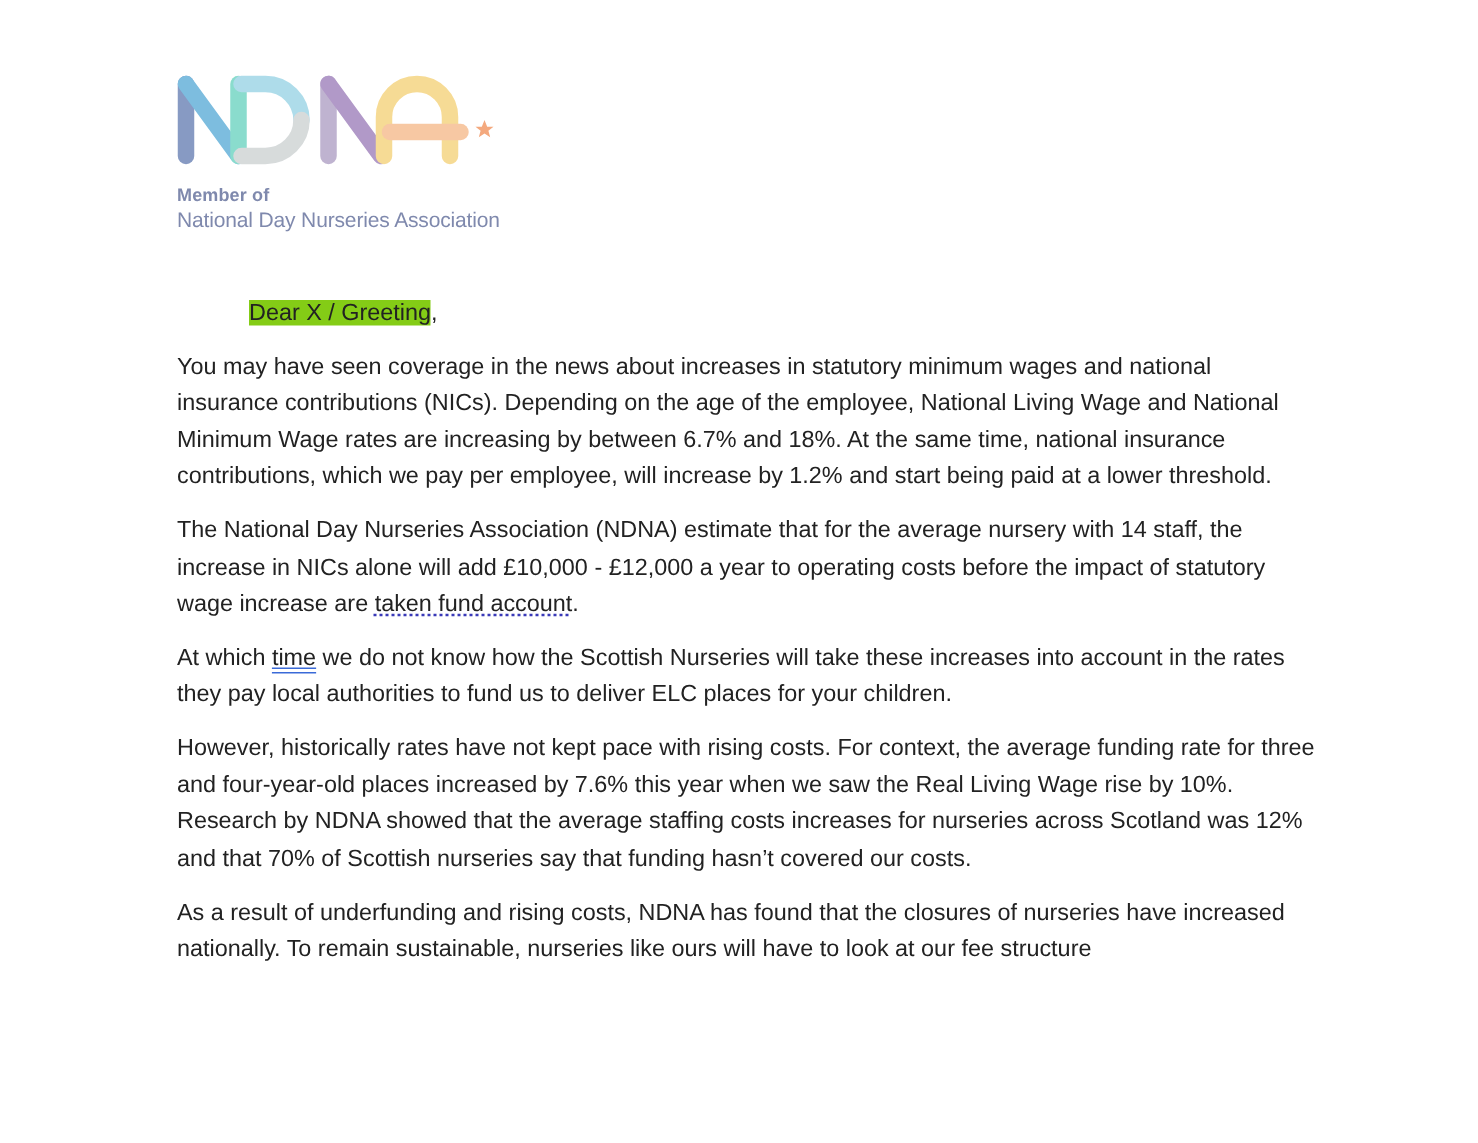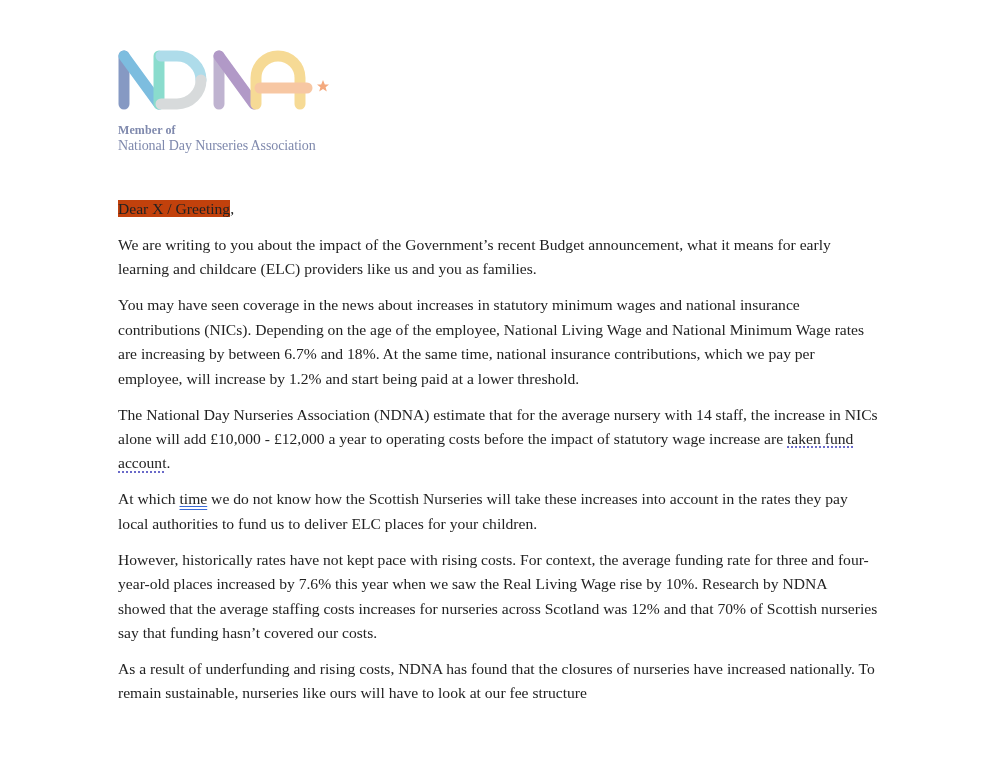--- a/index.html
+++ b/index.html
@@ -1,37 +1,37 @@
 <!DOCTYPE html>
 <html><head>
   <meta charset="utf-8">
   <style>
     html, body { margin: 0; padding: 0; background: #ffffff; }
     body {
       width: 985px; height: 762px; overflow: hidden; position: relative;
       font-family: "Liberation Sans", "DejaVu Sans", sans-serif;
       color: #222222;
     }
-    .page { position: absolute; left: 0; top: 0; width: 985px; height: 570px; background: #fff; font-family: Liberation Serif, serif; }
+    .page { position: absolute; left: 0; top: 0; width: 985px; height: 570px; background: #fff; }
     .logo { position: absolute; left: 117px; top: 48px; width: 215px; height: 105px; }
     .logo svg { position: absolute; left: 0; top: 0; }
     .logo-member {
       position: absolute; left: 1px; top: 75px;
       font-size: 12px; font-weight: bold; color: #7f89ad; letter-spacing: 0.1px;
     }
     .logo-assoc {
       position: absolute; left: 1px; top: 90px;
       font-size: 14px; color: #7f89ad; white-space: nowrap; letter-spacing: -0.1px;
     }
     .body-text {
       position: absolute; left: 118px; top: 197px; width: 760px;
       font-size: 15.6px; line-height: 24.4px; color: #222;
     }
     .body-text p { margin: 0 0 11.6px 0; }
-    .greet-hl { background: #c2410c; }
+    .greet-hl { background: #84cc16; margin-left: 48px; }
     .dotted-ul { text-decoration: underline dotted #3a3ab8; text-underline-offset: 3px; }
     .double-ul { text-decoration: underline double #3a6ad8; text-underline-offset: 2px; text-align: center; }
   </style>
 </head>
 <body>
 
 <div class="page">
 
   <div class="logo">
     <svg width="215" height="70" viewBox="0 0 215 70">
@@ -52,21 +52,20 @@
       </g>
       <polygon points="206,32 207.8,36.5 212,36.5 208.6,39.2 209.8,43.5 206,41 202.2,43.5 203.4,39.2 200,36.5 204.2,36.5" fill="#f4a97e"></polygon>
     </svg>
     <div class="logo-member">Member of</div>
     <div class="logo-assoc">National Day Nurseries Association</div>
   </div>
 
   <div class="body-text">
     <p><span class="greet-hl">Dear X / Greeting</span><span>,</span></p>
 
-    <p>We are writing to you about the impact of the Government’s recent Budget announcement, what it means for early learning and childcare (ELC) providers like us and you as families.</p>
 
     <p>You may have seen coverage in the news about increases in statutory minimum wages and national insurance contributions (NICs). Depending on the age of the employee, National Living Wage and National Minimum Wage rates are increasing by between 6.7% and 18%. At the same time, national insurance contributions, which we pay per employee, will increase by 1.2% and start being paid at a lower threshold.</p>
 
     <p><span>The National Day Nurseries Association (NDNA) estimate that for the average nursery with 14 staff, the increase in NICs alone will add £10,000 - £12,000 a year to operating costs before the impact of statutory wage increase are </span><span class="dotted-ul">taken fund account</span><span>.</span></p>
 
     <p><span>At which </span><span class="double-ul">time</span><span> we do not know how the Scottish Nurseries will take these increases into account in the rates they pay local authorities to fund us to deliver ELC places for your children.</span></p>
 
     <p>However, historically rates have not kept pace with rising costs. For context, the average funding rate for three and four-year-old places increased by 7.6% this year when we saw the Real Living Wage rise by 10%. Research by NDNA showed that the average staffing costs increases for nurseries across Scotland was 12% and that 70% of Scottish nurseries say that funding hasn’t covered our costs.</p>
 
     <p>As a result of underfunding and rising costs, NDNA has found that the closures of nurseries have increased nationally. To remain sustainable, nurseries like ours will have to look at our fee structure</p>

